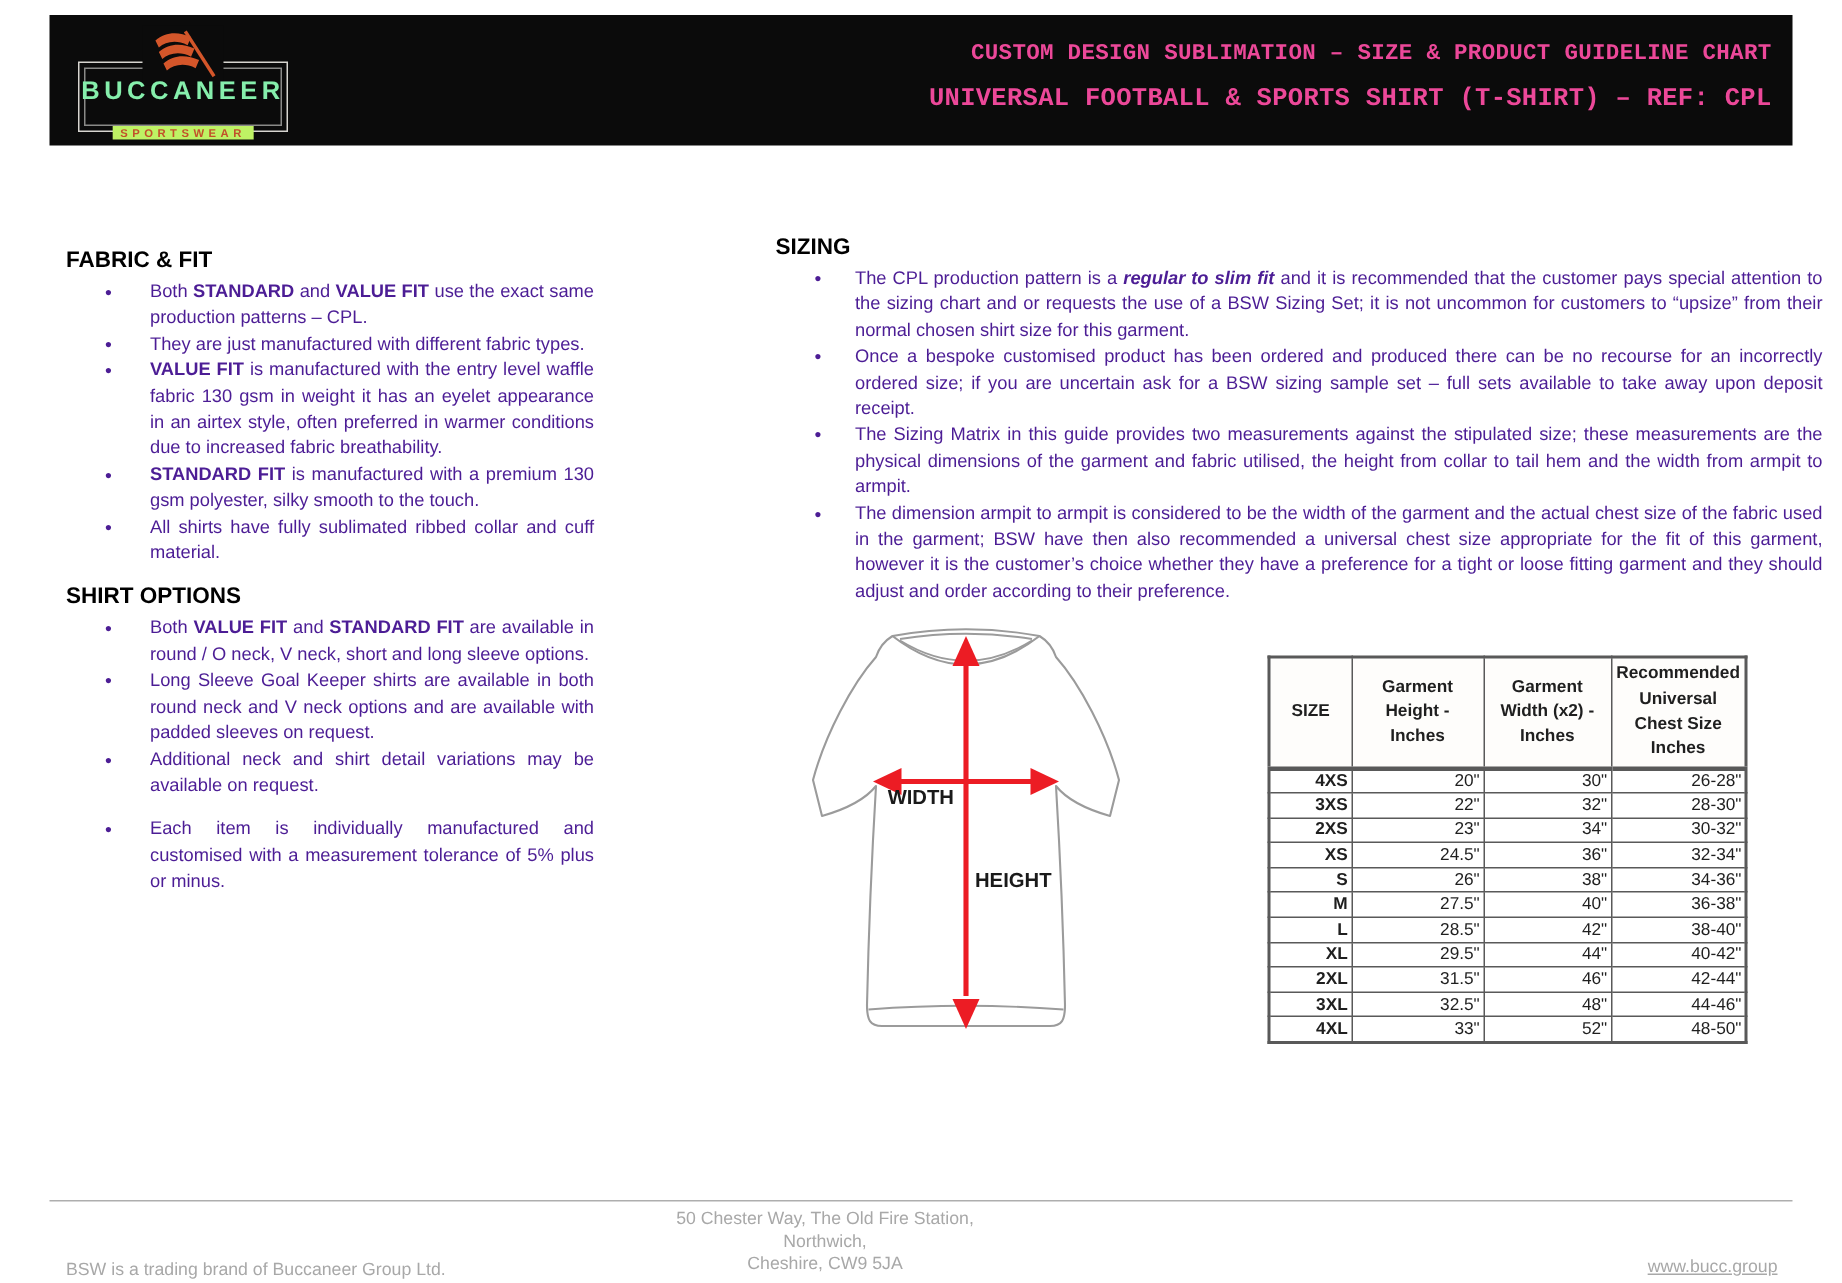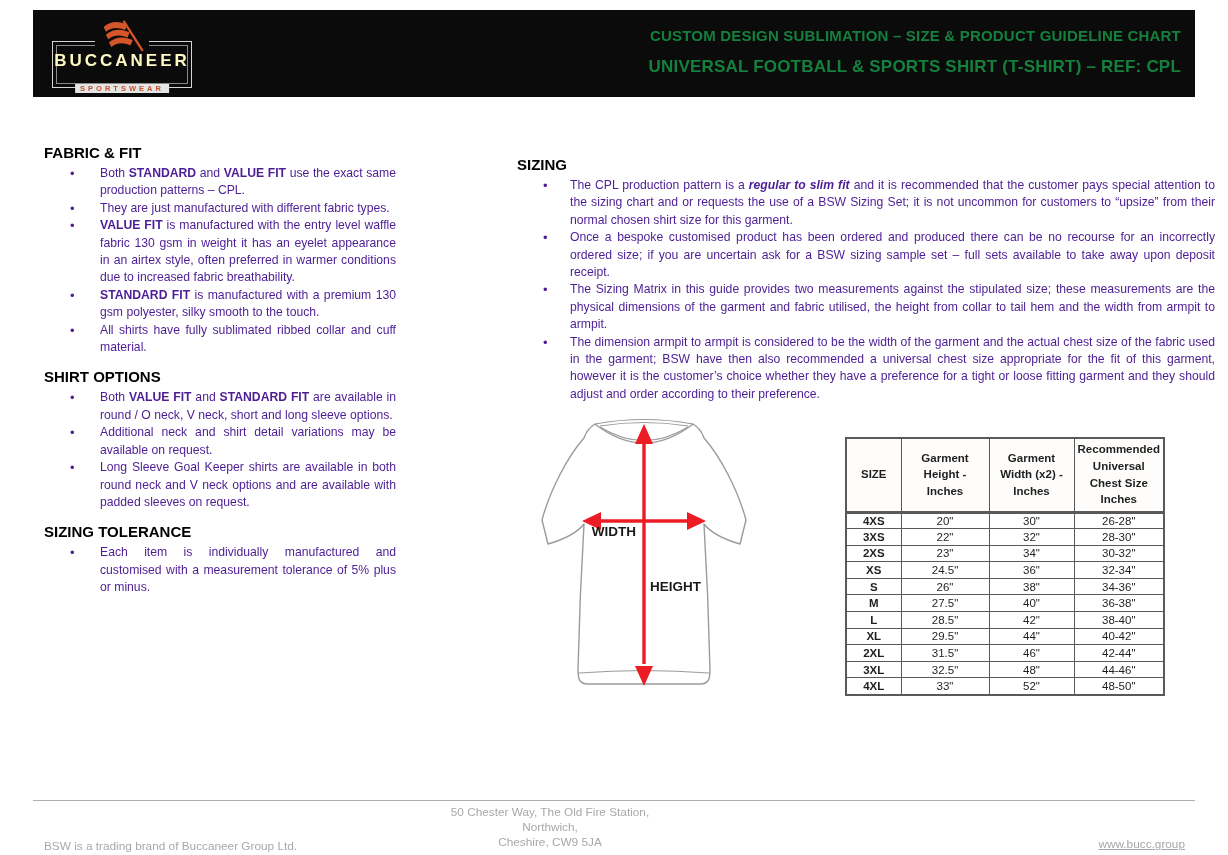--- a/index.html
+++ b/index.html
@@ -4,33 +4,33 @@
 <style>
   * { margin:0; padding:0; box-sizing:border-box; }
   html,body { width:1228px; height:855px; background:#ffffff; overflow:hidden;
               font-family:"Liberation Sans", sans-serif; }
 
   
   .topbar { position:absolute; left:33px; top:10px; width:1162px; height:87px; background:#0b0b0b; }
   .logo-frame { position:absolute; left:19px; top:31px; width:140px; height:47px;
                 border:1px solid #d7d5d0; }
   .logo-frame-inner { position:absolute; left:3px; top:3px; right:3px; bottom:3px; border:1px solid #8a8a88; }
-  .logo-word { position:absolute; left:0; right:0; top:9px; text-align:center; color:#fef9c3;
+  .logo-word { position:absolute; left:0; right:0; top:9px; text-align:center; color:#86efac;
                font-size:17px; font-weight:700; letter-spacing:3px; }
   .logo-sub { position:absolute; left:50%; bottom:-6px; transform:translateX(-50%);
-              background:#e5e5e5; padding:0 5px; color:#c2512a; font-size:7.5px; font-weight:700;
+              background:#bef264; padding:0 5px; color:#c2512a; font-size:7.5px; font-weight:700;
               letter-spacing:3px; white-space:nowrap; }
   .logo-flag { position:absolute; left:50%; top:-25px; transform:translateX(-50%);
                background:#0b0b0b; padding:0 4px; line-height:0; }
-  .titles { position:absolute; right:14px; top:17px; text-align:right; color:#15803d; }
+  .titles { position:absolute; right:14px; top:17px; text-align:right; color:#ec4899;font-family:Liberation Mono, monospace; }
   .title1 { font-size:15px; font-weight:700; letter-spacing:.2px; }
   .title2 { font-size:17px; font-weight:700; margin-top:13px; letter-spacing:.2px; }
 
   
-  .col-left  { position:absolute; left:44px;  top:144px; width:352px; }
+  .col-left  { position:absolute; left:44px;  top:165px; width:352px; }
   .col-right { position:absolute; left:487px; top:156px; width:698px;margin-left:30px; }
   section { margin-bottom:12px; }
   h2 { font-size:15px; font-weight:700; color:#000; margin-bottom:4px; }
   ul { list-style:none; }
   li { position:relative; padding-left:56px; font-size:12.2px; line-height:17.4px;
        text-align:justify; color:#4c1d95; }
   .col-right li { padding-left:53px; }
   li::before { content:"\2022"; position:absolute; left:26px; top:0; font-size:13px; }
   .b  { font-weight:700; }
   .bi { font-weight:700; font-style:italic; }
@@ -38,21 +38,21 @@
   
   .diagram { position:absolute; left:528px; top:411px; width:232px; height:287px; }
 
   
   .size-table-wrap { position:absolute; left:845px; top:437px; }
   table { border-collapse:collapse; table-layout:fixed; width:318px; background:#fff; }
   th, td { border:1px solid #595959; text-align:center; color:#1f1f1f; overflow:hidden; }
   table { border:2px solid #595959; }
   thead th { height:74px; font-size:11.5px; font-weight:700; line-height:1.45;
              vertical-align:middle; padding:2px 3px; border-bottom:3px solid #595959; background:#fefdfb; }
-  tbody td { height:16.6px; font-size:11.5px; padding:0 2px; }
+  tbody td { height:16.6px; font-size:11.5px; padding:0 2px;text-align:right; }
   tbody td:first-child { font-weight:700; }
   col.c1 { width:55px; } col.c2 { width:88px; } col.c3 { width:85px; } col.c4 { width:90px; }
 
   
   .footer-rule { position:absolute; left:33px; top:800px; width:1162px; border-top:1px solid #aeaeae; }
   .footer { color:#a8a8a8; font-size:11.8px; line-height:15px; }
   .footer-left   { position:absolute; left:44px; top:839px; }
   .footer-center { position:absolute; left:0; top:805px; width:1100px; text-align:center; }
   .footer-right  { position:absolute; right:43px; top:805px; text-align:right; }
   .footer a { color:#a8a8a8; text-decoration:underline; display:block;margin-top:32px; }
@@ -89,26 +89,25 @@
         <li><span>They are just manufactured with different fabric types.</span></li>
         <li><span class="b">VALUE FIT</span><span> is manufactured with the entry level waffle fabric 130 gsm in weight it has an eyelet appearance in an airtex style, often preferred in warmer conditions due to increased fabric breathability.</span></li>
         <li><span class="b">STANDARD FIT</span><span> is manufactured with a premium 130 gsm polyester, silky smooth to the touch.</span></li>
         <li><span>All shirts have fully sublimated ribbed collar and cuff material.</span></li>
       </ul>
   </section>
   <section>
     <h2>SHIRT OPTIONS</h2>
     <ul>
         <li><span>Both </span><span class="b">VALUE FIT</span><span> and </span><span class="b">STANDARD FIT</span><span> are available in round / O neck, V neck, short and long sleeve options.</span></li>
+        <li><span>Long Sleeve Goal Keeper shirts are available in both round neck and V neck options and are available with padded sleeves on request.</span></li>
         <li><span>Additional neck and shirt detail variations may be available on request.</span></li>
-        <li><span>Long Sleeve Goal Keeper shirts are available in both round neck and V neck options and are available with padded sleeves on request.</span></li>
-      </ul>
-  </section>
-  <section>
-    <h2>SIZING TOLERANCE</h2>
+      </ul>
+  </section>
+  <section>
     <ul>
         <li><span>Each item is individually manufactured and customised with a measurement tolerance of 5% plus or minus.</span></li>
       </ul>
   </section>
 </div>
 
 <div class="col-right">
   <section>
     <h2>SIZING</h2>
     <ul>

